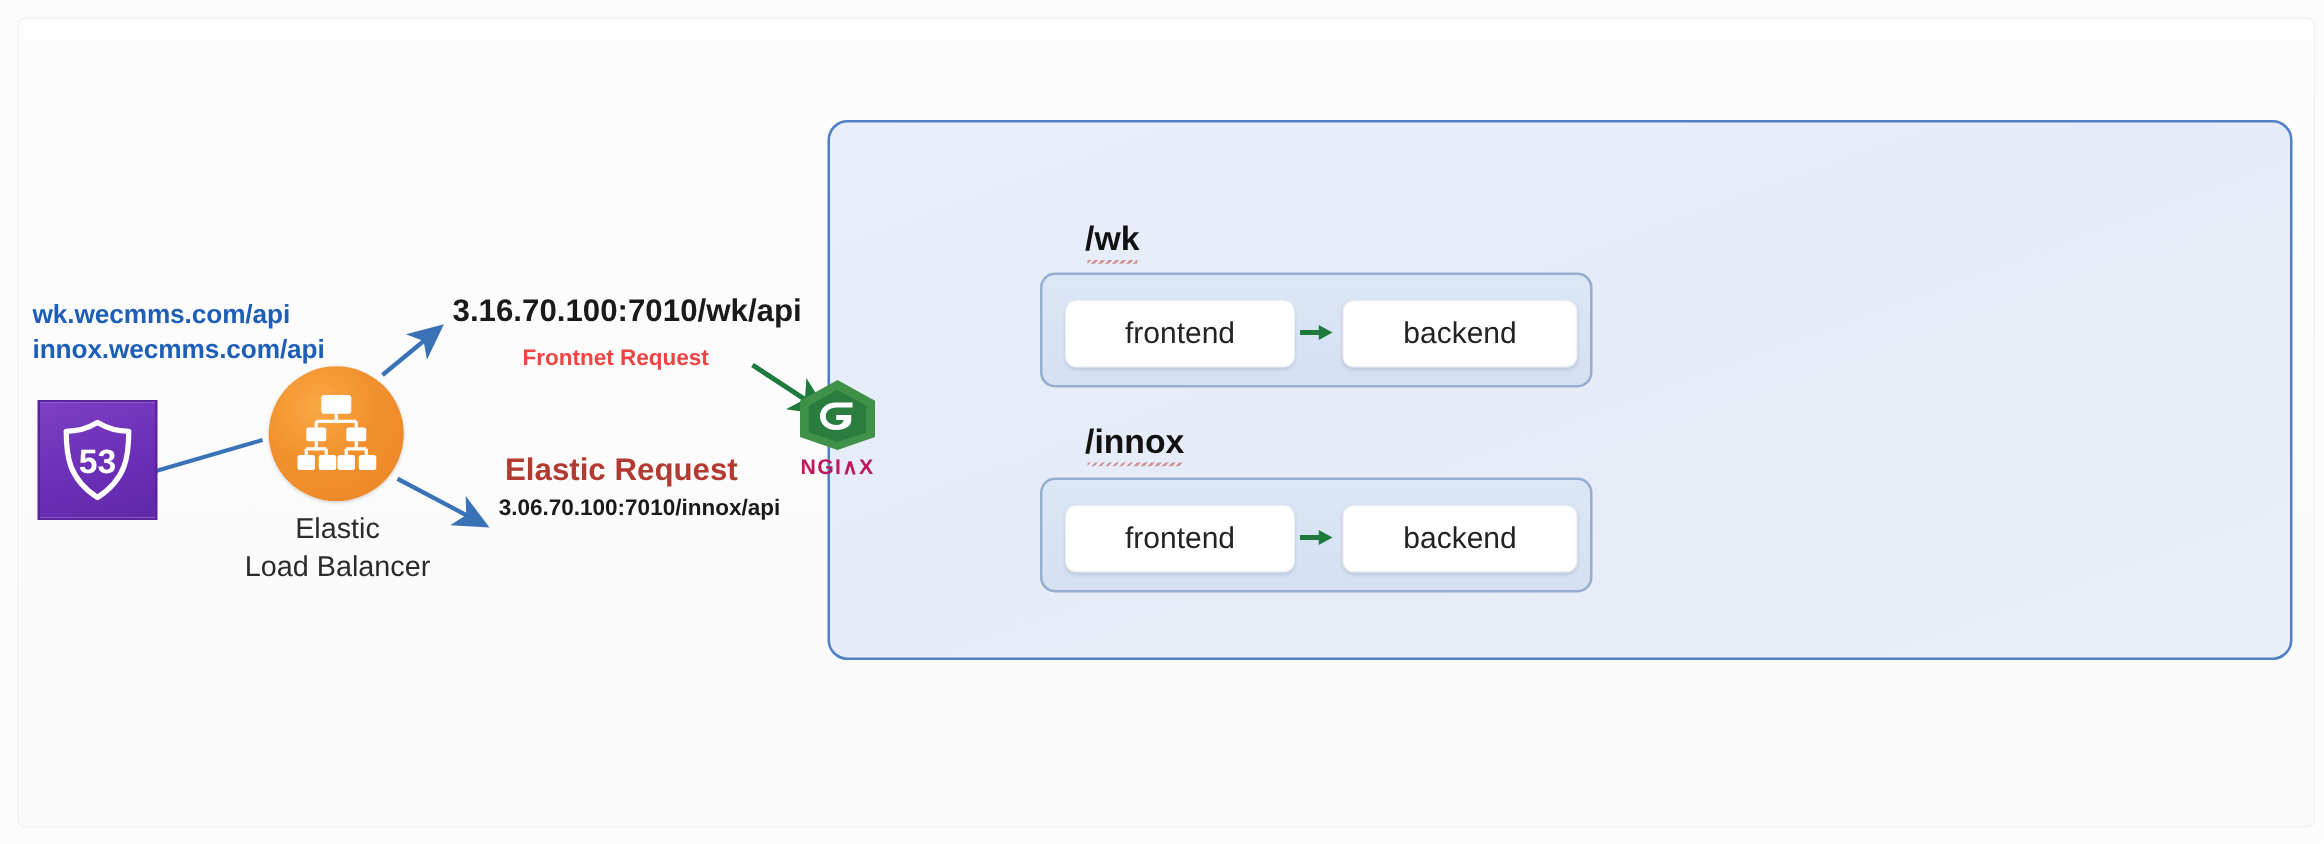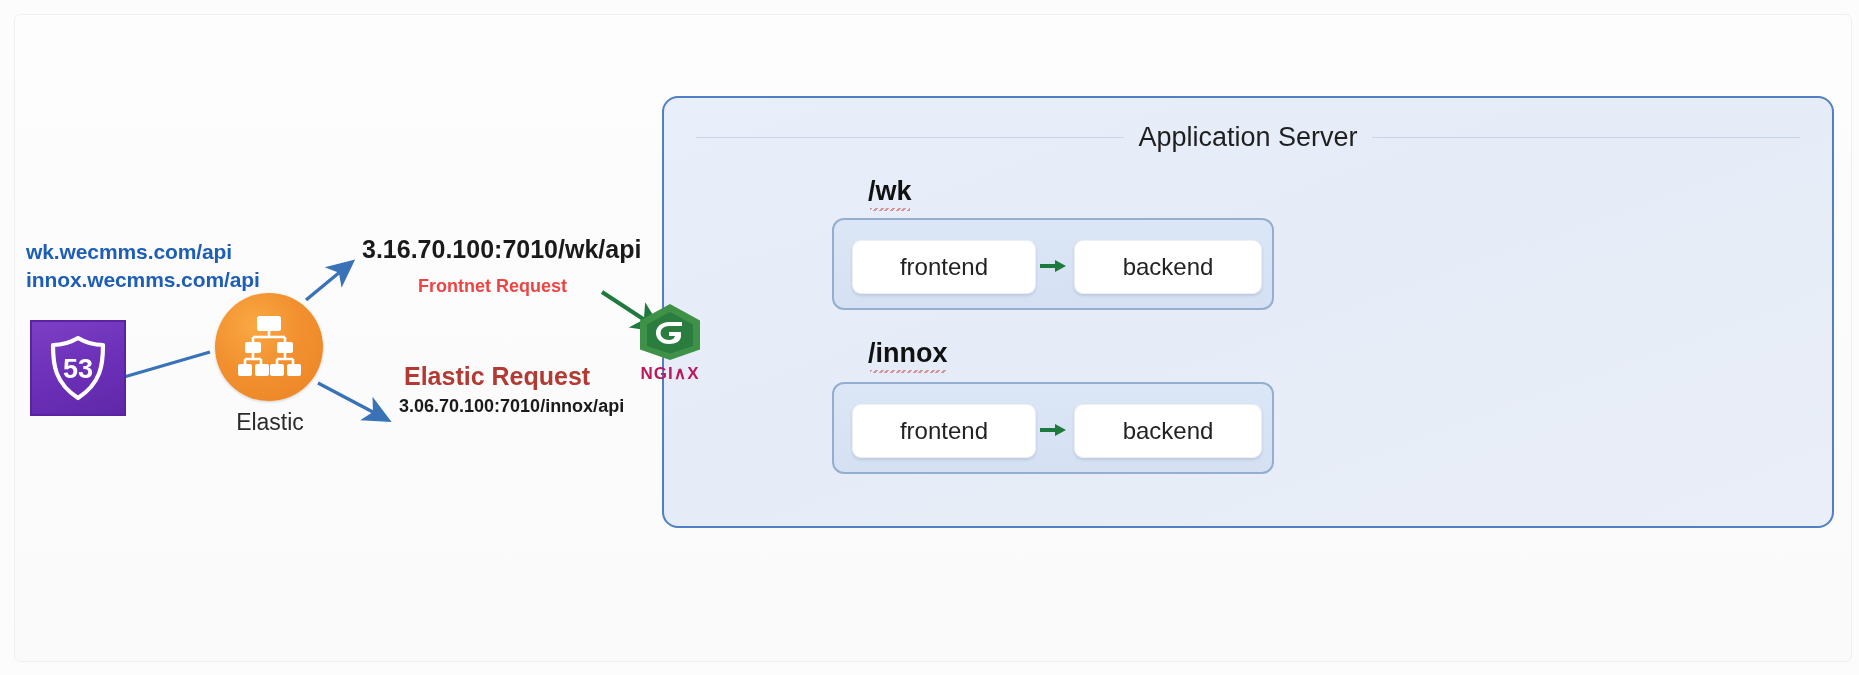--- a/index.html
+++ b/index.html
@@ -255,34 +255,30 @@
         <path d="M21 27 L21 32"></path>
         <path d="M53 27 L53 32"></path>
         <path d="M21 43 L21 49 M13 49 L29 49 M13 49 L13 54 M29 49 L29 54"></path>
         <path d="M53 43 L53 49 M45 49 L61 49 M45 49 L45 54 M61 49 L61 54"></path>
       </g>
     </svg>
   </div>
 
   <div class="abs" id="elb-label">
     <div>Elastic</div>
+    <div>Load Balancer</div>
   </div>
 
   <div class="abs" id="front-url">3.16.70.100:7010/wk/api</div>
   <div class="abs" id="front-req">Frontnet Request</div>
   <div class="abs" id="back-req">Elastic Request</div>
   <div class="abs" id="back-url">3.06.70.100:7010/innox/api</div>
 
   <div class="abs" id="app-panel">
 
-    <div id="app-title-row">
-      <div class="rule"></div>
-      <div id="app-title">Application Server</div>
-      <div class="rule"></div>
-    </div>
 
     <div class="route-label" style="left:176px; top:78px;">/wk</div>
 
     <div class="route-box" style="left:168px; top:120px; width:442px; height:92px;">
       <div class="svc" style="left:18px; top:20px; width:182px; height:52px;">frontend</div>
       <div class="svc-arrow" style="left:206px; top:38px;">
         <svg width="28" height="16" viewBox="0 0 28 16" xmlns="http://www.w3.org/2000/svg">
           <path d="M0 8 L17 8" stroke="#1e7a3c" stroke-width="4"></path>
           <path d="M15 2 L26 8 L15 14 Z" fill="#1e7a3c"></path>
         </svg>

